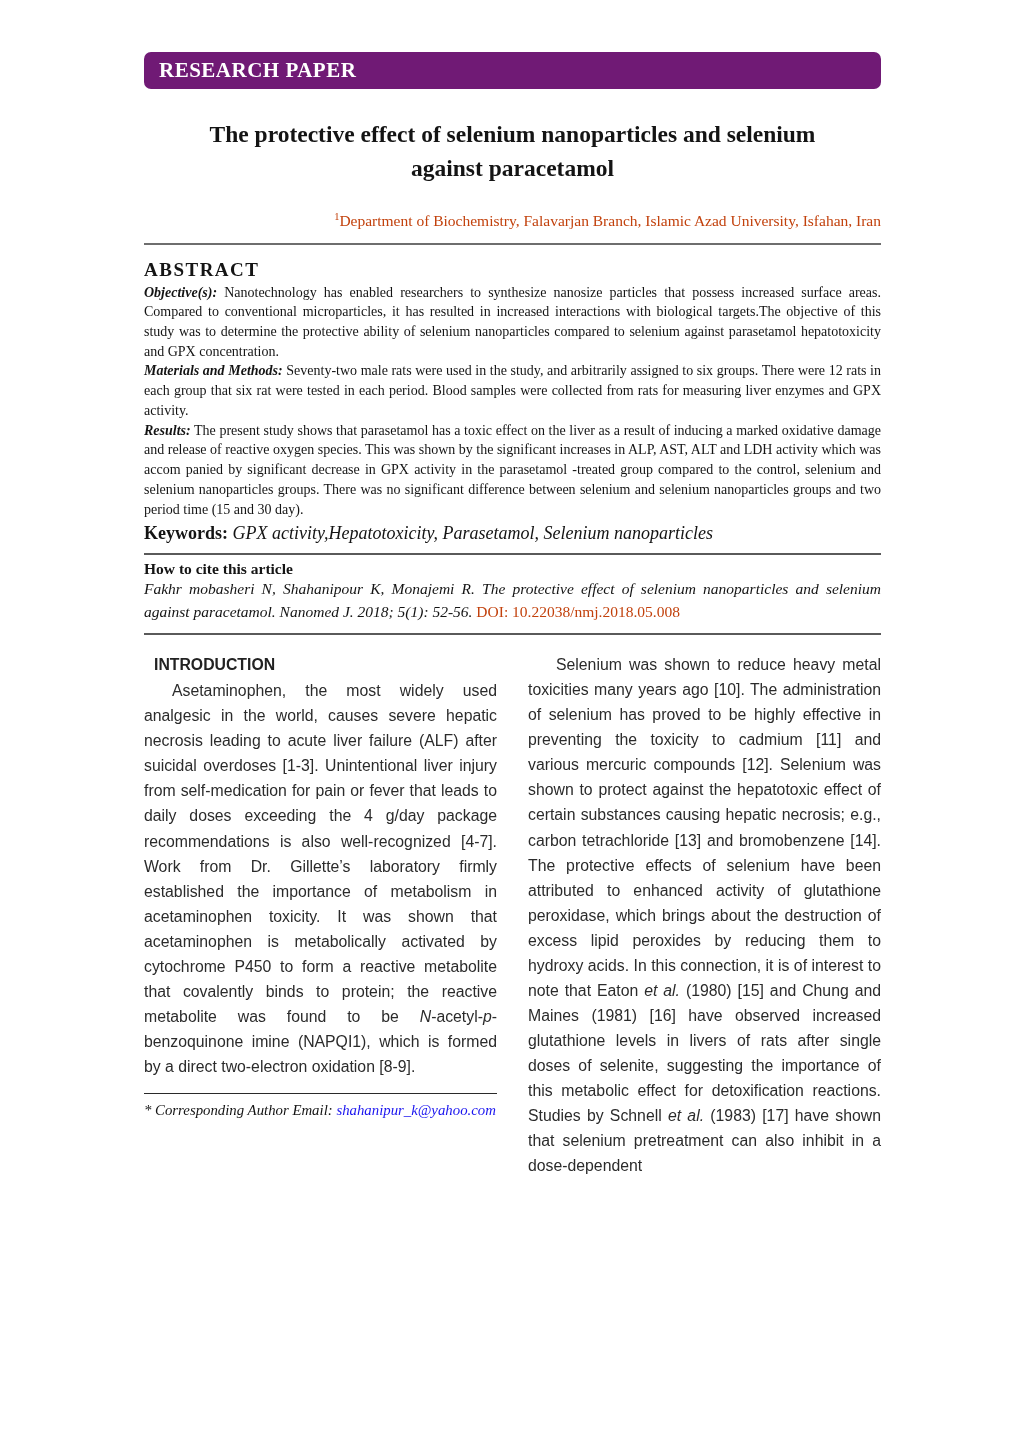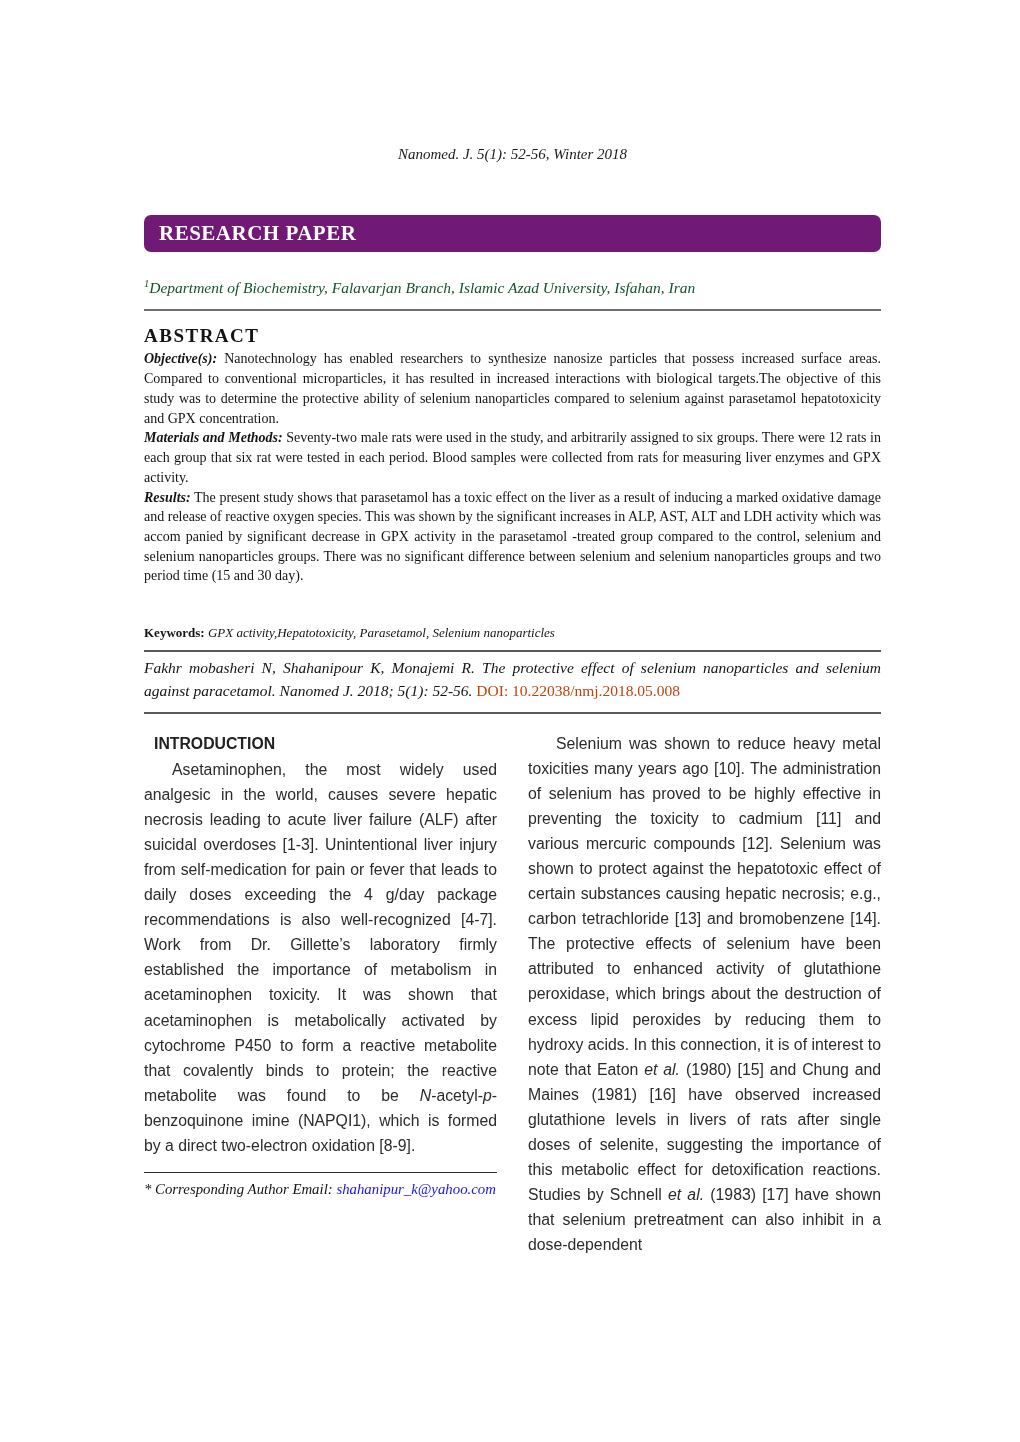--- a/index.html
+++ b/index.html
@@ -8,31 +8,31 @@
   .content { width:737px; margin-left:144px; }
 
   .journal-line { text-align:center; font-style:italic; font-size:15px; padding-top:146px; color:#1a1a1a; }
 
   .banner { margin-top:52px; height:37px; border-radius:7px; display:flex; align-items:center; padding-left:15px; }
   .banner span { color:#ffffff; font-size:21px; font-weight:bold; letter-spacing:0.5px; }
 
   .title { margin-top:28px; text-align:center; font-weight:bold; font-size:23.5px; line-height:1.45; padding:0 30px; }
   .authors { margin-top:13px; text-align:center; font-weight:bold; font-style:italic; font-size:16.5px; }
   .authors sup { font-size:11px; }
-  .affils { margin-top:24px; text-align:left; font-style:italic; font-size:15.5px; line-height:1.5; color:#14532d; }
+  .affils { margin-top:24px; text-align:right; font-size:15.5px; line-height:1.5; color:#c2410c; }
   .affils sup { font-size:10.5px; }
 
   .rule-main { border:none; border-top:2px solid #6e6e6e; margin-top:10px; }
 
   .abstract-head { margin-top:14px; font-weight:bold; font-size:19px; letter-spacing:1.5px; }
   .abstract p { font-size:14px; line-height:1.41; text-align:justify; }
   .abstract p:first-of-type { margin-top:2px; }
   .lbl { font-weight:bold; font-style:italic; }
 
-  .keywords { margin-top:39px; font-size:13px; }
+  .keywords { margin-top:4px; font-size:18px; }
   .keywords .kw-label { font-weight:bold; }
   .keywords .kw-text { font-style:italic; }
 
   .cite-box { margin-top:9px; border-top:2px solid #5a5a5a; border-bottom:2px solid #5a5a5a; padding:5px 0 10px 0; }
   .cite-head { font-weight:bold; font-size:15.5px; }
   .cite-text { font-style:italic; font-size:15.5px; line-height:1.45; text-align:justify; }
   .doi-link { font-style:normal; text-decoration:none; }
 
   .columns { margin-top:17px; display:flex; gap:31px; font-family:"Liberation Sans", sans-serif; }
   .col { width:353px; font-size:15.8px; line-height:1.585; text-align:justify; color:#2b2b2b; }
@@ -43,44 +43,45 @@
   .footnote { margin-top:14px; font-family:"Liberation Serif", serif; color:#141414; }
   .footnote-rule { border:none; border-top:1.5px solid #2a2a2a; margin-bottom:5px; }
   .fn-line1 { font-style:italic; font-size:14.8px; }
   a.blue-link { text-decoration:none; }
 </style>
 </head>
 <body>
 
 <div class="content">
 
-  <div class="journal-line">Nanomed. J. 5(1): 52-56, Winter 2018</div>
 
   <div class="banner" style="background-color: #701a75;">
     <span>RESEARCH PAPER</span>
   </div>
 
+  <h1 class="title">The protective effect of selenium nanoparticles and selenium against paracetamol</h1>
 
 
   <div class="affils">
     <div><sup>1</sup><span>Department  of Biochemistry, Falavarjan Branch, Islamic Azad University, Isfahan, Iran</span></div>
   </div>
 
   <hr class="rule-main">
 
   <div class="abstract">
     <div class="abstract-head">ABSTRACT</div>
     <p><span class="lbl">Objective(s):</span><span> Nanotechnology has enabled researchers to synthesize nanosize particles that possess increased surface areas. Compared to conventional microparticles, it has resulted in increased interactions with biological targets.The objective of this study was to determine the protective ability of selenium nanoparticles compared to selenium against parasetamol hepatotoxicity and GPX concentration.</span></p>
     <p><span class="lbl">Materials and Methods:</span><span> Seventy-two male rats were used in the study, and arbitrarily assigned to six groups. There were 12 rats in each group that six rat were tested in each period. Blood samples were collected from rats for measuring liver enzymes and GPX activity.</span></p>
     <p><span class="lbl">Results:</span><span> The present study shows that parasetamol has a toxic effect on the liver as a result of inducing a marked oxidative damage and release of reactive oxygen species. This was shown by the significant increases in ALP, AST, ALT and LDH activity which was accom panied by significant decrease in GPX activity in the parasetamol -treated group compared to the control, selenium and selenium nanoparticles groups. There was no significant difference between selenium and selenium nanoparticles groups and two period time (15 and 30 day).</span></p>
   </div>
 
   <div class="keywords"><span class="kw-label">Keywords:</span><span class="kw-text"> GPX activity,Hepatotoxicity, Parasetamol, Selenium nanoparticles</span></div>
 
   <div class="cite-box">
+    <div class="cite-head">How to cite this article</div>
     <div class="cite-text"><span>Fakhr mobasheri N, Shahanipour K, Monajemi R. The protective effect of selenium nanoparticles and selenium against paracetamol. Nanomed J. 2018; 5(1): 52-56. </span><a href="#" class="doi-link" style="color: #c2410c;">DOI: 10.22038/nmj.2018.05.008</a></div>
   </div>
 
   <div class="columns">
 
     <div class="col">
       <div class="intro-head">INTRODUCTION</div>
       <p class="body-p"><span>Asetaminophen, the most widely used analgesic in the world, causes severe hepatic necrosis leading to acute liver failure (ALF) after suicidal overdoses [1-3]. Unintentional liver injury from self-medication for pain or fever that leads to daily doses exceeding the 4 g/day package recommendations is also well-recognized [4-7]. Work from Dr. Gillette’s laboratory firmly established the importance of metabolism in acetaminophen toxicity. It was shown that acetaminophen is metabolically activated by cytochrome P450 to form a reactive metabolite that covalently binds to protein; the reactive metabolite was found to be </span><span class="ital">N</span><span>-acetyl-</span><span class="ital">p</span><span>-benzoquinone imine (NAPQI1), which is formed by a direct two-electron oxidation [8-9].</span></p>
 
       <div class="footnote">

